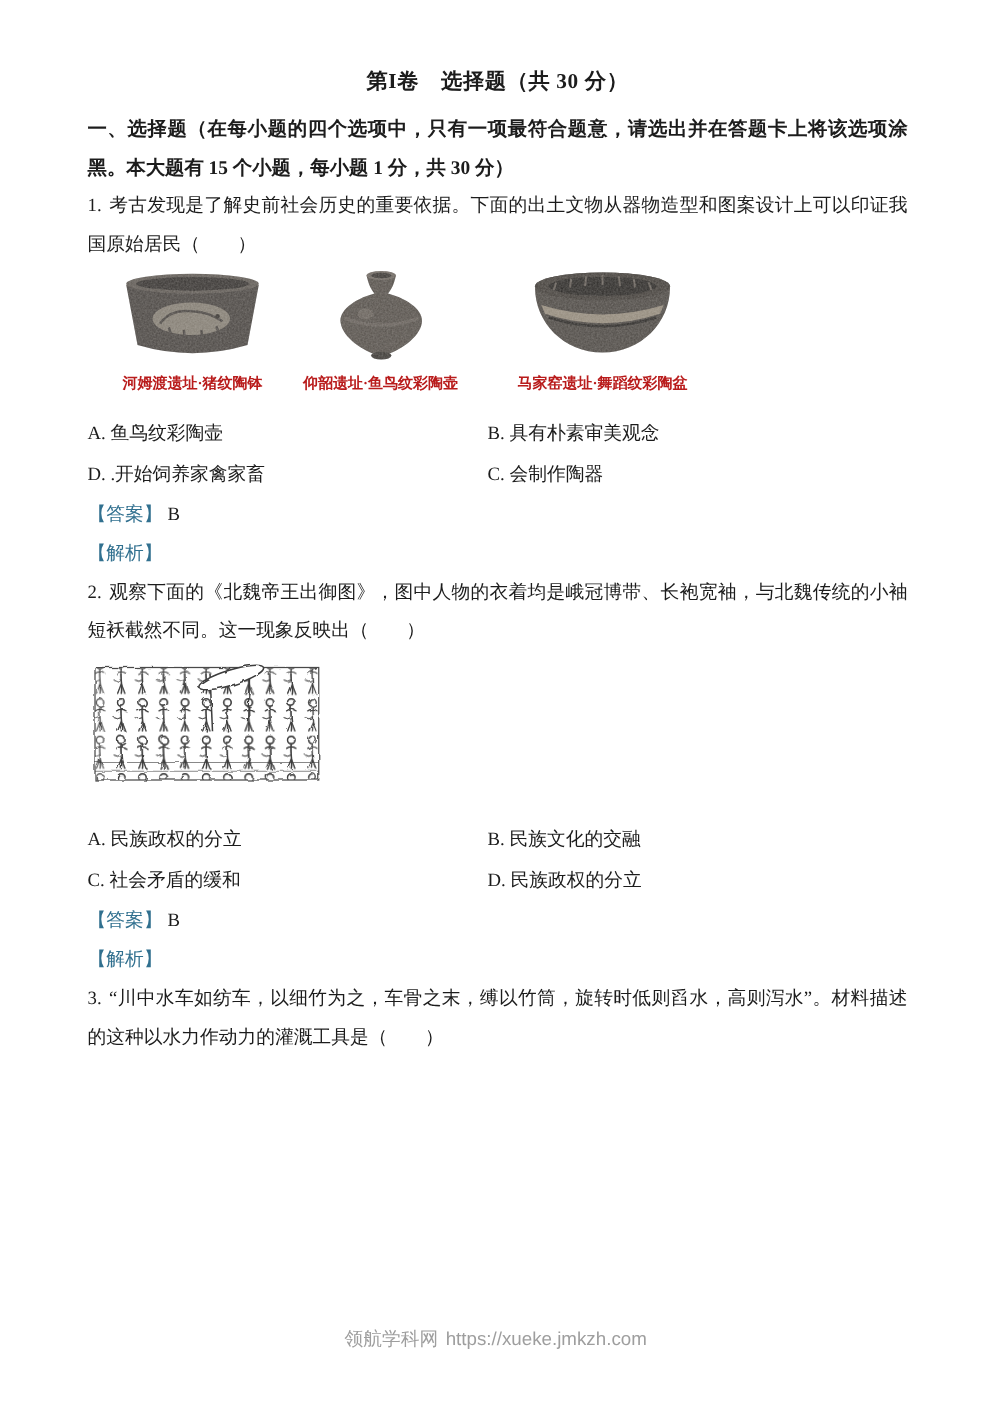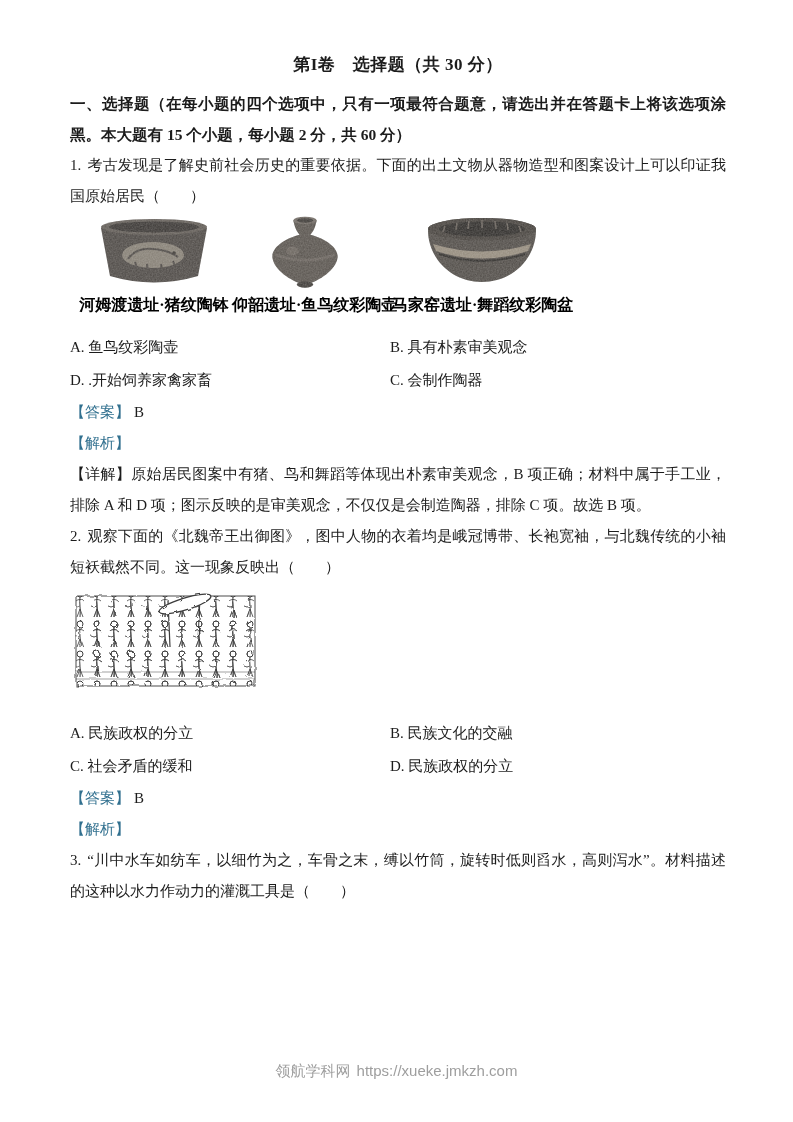--- a/index.html
+++ b/index.html
@@ -8,40 +8,40 @@
     padding:54px 67px 0 70px;background:#fff;overflow:hidden;
     font-family:"Liberation Serif","DejaVu Serif",serif;color:#1c1c1c;
   }
   .doc-title{margin:0 0 12px;font-size:21px;line-height:26px;text-align:center;font-weight:700;}
   .vol-title{margin:0 0 12px;font-size:17px;line-height:22px;text-align:center;font-weight:700;letter-spacing:.5px;}
   .section{font-weight:700;font-size:15.5px;line-height:31px;text-align:justify;margin:0;}
   .para{font-size:15px;line-height:31px;text-align:justify;margin:0;}
   .qnum{margin-right:6px;}
   .figrow{position:relative;height:96px;margin:3px 0 20px;}
   .figblock{position:absolute;text-align:center;}
-  .figcap{font-size:16px;font-weight:700;line-height:16px;margin-top:4px;color:#000000;white-space:nowrap;}
+  .figcap{font-size:12px;font-weight:700;line-height:16px;margin-top:4px;color:#b91c1c;white-space:nowrap;}
   .opts{display:grid;grid-template-columns:320px 1fr;font-size:15px;line-height:33px;}
   .ansline{font-size:15px;line-height:31px;margin:0;}
   .blue{color:#31708f;}
   .ansval{margin-left:4px;}
   .q2img{margin:6px 0 22px 2px;}
   .footer{
     position:absolute;left:0;top:1062px;width:100%;text-align:center;
     font-family:"Liberation Sans","DejaVu Sans",sans-serif;font-size:15px;color:#9e9e9e;
   }
   .footer span{margin:0 3px;}
 </style>
 </head>
 <body>
 
 <div class="page">
 
   <h2 class="vol-title">第I卷　选择题（共 30 分）</h2>
 
-  <p class="section">一、选择题（在每小题的四个选项中，只有一项最符合题意，请选出并在答题卡上将该选项涂黑。本大题有 15 个小题，每小题 2 分，共 60 分）</p>
+  <p class="section">一、选择题（在每小题的四个选项中，只有一项最符合题意，请选出并在答题卡上将该选项涂黑。本大题有 15 个小题，每小题 1 分，共 30 分）</p>
 
   <p class="para"><span class="qnum">1.</span><span>考古发现是了解史前社会历史的重要依据。下面的出土文物从器物造型和图案设计上可以印证我国原始居民（　　）</span></p>
 
   <div class="figrow">
 
     <div class="figblock" style="left:6px;width:156px;">
       <svg width="118" height="74" viewBox="0 0 118 74">
         <defs>
           <filter id="sp1">
               <feTurbulence type="fractalNoise" baseFrequency="0.7" numOctaves="3"></feTurbulence>
@@ -111,21 +111,20 @@
 
   <div class="opts">
     <div>A. 鱼鸟纹彩陶壶</div>
     <div>B. 具有朴素审美观念</div>
     <div>D. .开始饲养家禽家畜</div>
     <div>C. 会制作陶器</div>
   </div>
 
   <p class="ansline"><span class="blue">【答案】</span><span class="ansval">B</span></p>
   <p class="ansline"><span class="blue">【解析】</span></p>
-  <p class="para"><span>【详解】</span><span>原始居民图案中有猪、鸟和舞蹈等体现出朴素审美观念，B 项正确；材料中属于手工业，排除 A 和 D 项；图示反映的是审美观念，不仅仅是会制造陶器，排除 C 项。故选 B 项。</span></p>
 
   <p class="para"><span class="qnum">2.</span><span>观察下面的《北魏帝王出御图》，图中人物的衣着均是峨冠博带、长袍宽袖，与北魏传统的小袖短袄截然不同。这一现象反映出（　　）</span></p>
 
   <div class="q2img">
     <svg width="188" height="102" viewBox="0 0 188 102">
       <defs>
         <pattern id="crowd" width="17" height="30" patternUnits="userSpaceOnUse">
           <circle cx="8" cy="5" r="3" fill="none" stroke="#3c3c3c" stroke-width="1"></circle>
           <path d="M8 8 C7 14 9 20 8 28" fill="none" stroke="#3c3c3c" stroke-width="1"></path>
           <path d="M4 12 C6 10 10 10 12 12" fill="none" stroke="#3c3c3c" stroke-width="0.8"></path>

